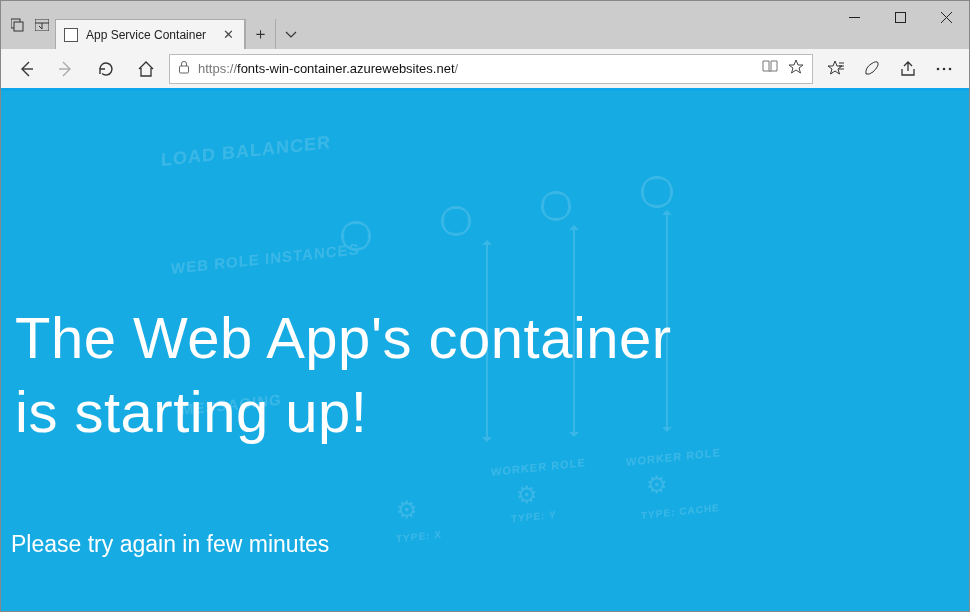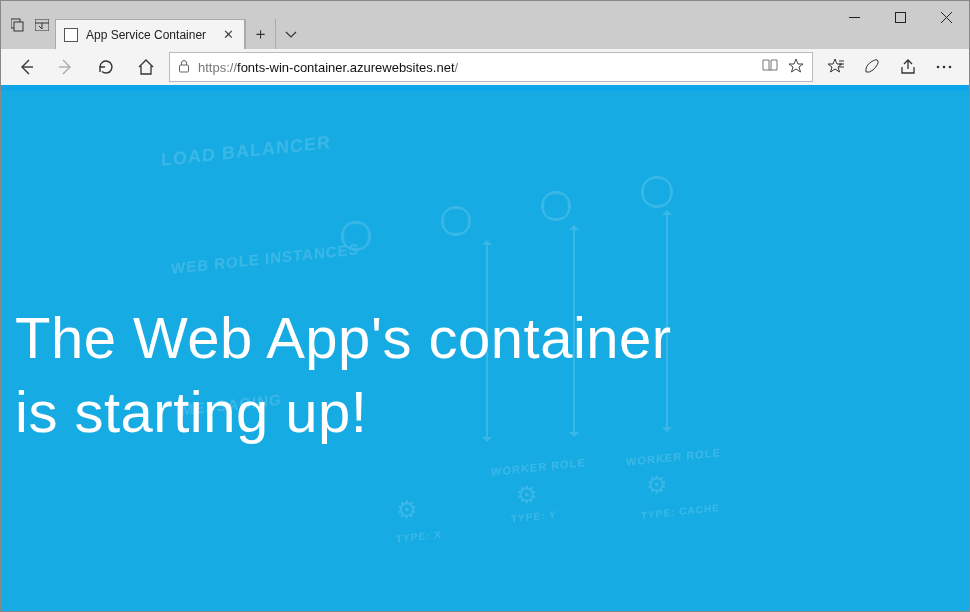--- a/index.html
+++ b/index.html
@@ -89,21 +89,21 @@
   }
 
   
   .toolbar {
     height: 42px;
     background: #f4f4f4;
     display: flex;
     align-items: center;
     padding: 0 8px;
     gap: 6px;
-    border-bottom: 6px solid #0ea5e9;
+    border-bottom: 3px solid #0ea5e9;
   }
   .tool-btn {
     width: 34px;
     height: 34px;
     display: flex;
     align-items: center;
     justify-content: center;
     color: #333;
   }
   .tool-btn.disabled { color: #a0a0a0; }
@@ -362,13 +362,14 @@
 
     <div class="bg-arrow" style="left:485px;top:150px;height:200px"></div>
     <div class="bg-arrow" style="left:572px;top:135px;height:210px"></div>
     <div class="bg-arrow" style="left:665px;top:120px;height:220px"></div>
   </div>
 
   <div class="headline">
     <div>The Web App's container</div>
     <div>is starting up!</div>
   </div>
+  <div class="subline">Please try again in few minutes</div>
 </div>
 
 </body></html>

